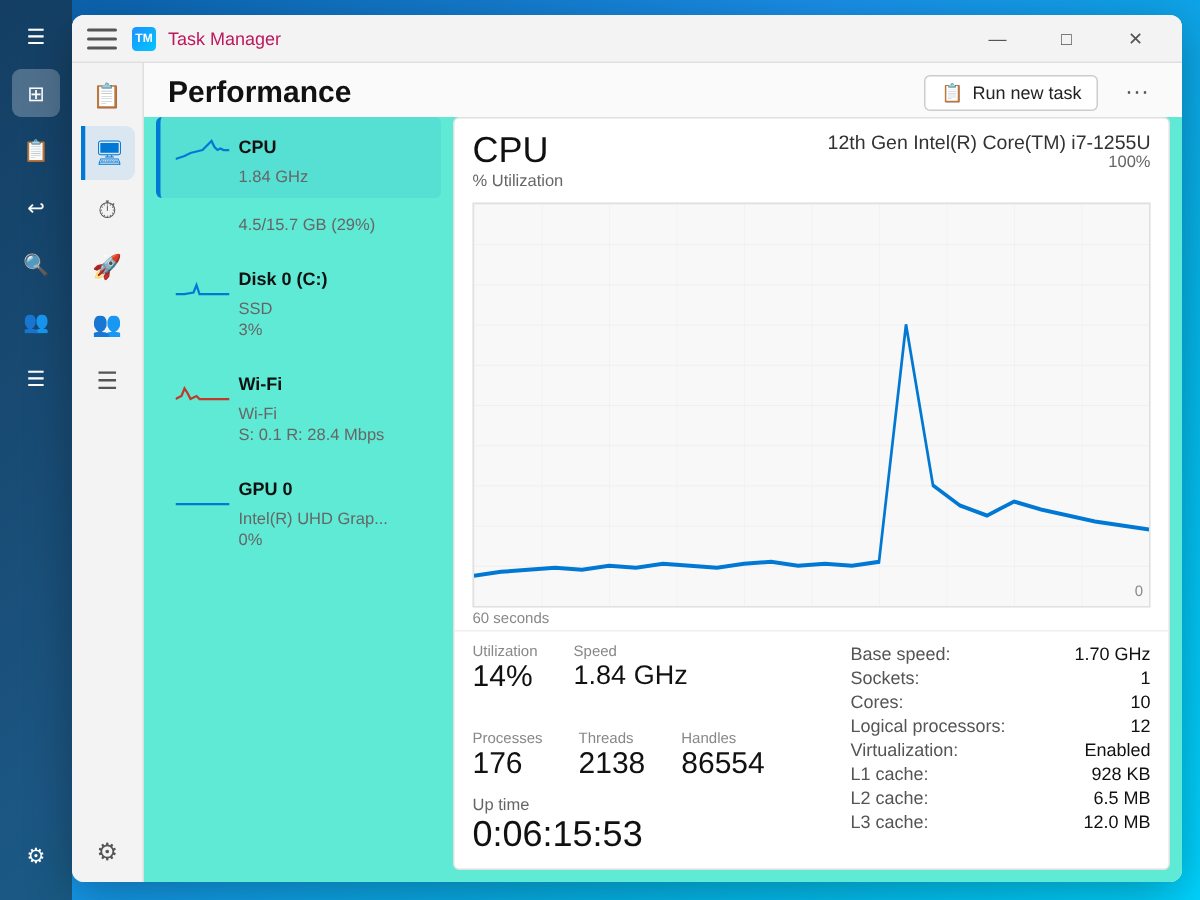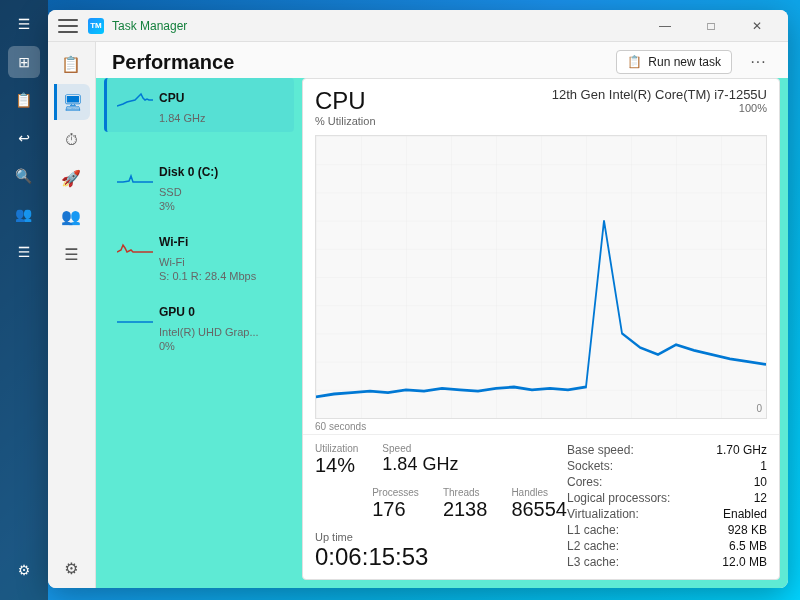--- a/index.html
+++ b/index.html
@@ -108,21 +108,21 @@
       display: flex;
       align-items: center;
       justify-content: center;
       font-size: 8px;
       color: white;
       font-weight: bold;
     }
 
     .title-text {
       font-size: 12px;
-      color: #15803d;
+      color: #be185d;
       font-weight: 400;
     }
 
     .window-controls {
       display: flex;
       gap: 0;
     }
 
     .win-btn {
       width: 46px;
@@ -504,20 +504,21 @@
             <div class="resource-item-header">
               <svg class="mini-chart" viewBox="0 0 36 24">
                 <polyline points="0,20 6,18 10,16 14,15 18,14 22,10 24,8 26,12 28,14 30,13 32,14 36,14" fill="none" stroke="#0078d4" stroke-width="1.5"></polyline>
               </svg>
               <span class="resource-name">CPU</span>
             </div>
             <div class="resource-detail">1.84 GHz</div>
           </div>
 
           <div class="resource-item">
+            <div class="resource-detail">4.5/15.7 GB (29%)</div>
           </div>
 
           <div class="resource-item">
             <div class="resource-item-header">
               <svg class="mini-chart" viewBox="0 0 36 24">
                 <polyline points="0,22 6,22 12,21 14,16 16,22 20,22 24,22 30,22 36,22" fill="none" stroke="#0078d4" stroke-width="1.5"></polyline>
               </svg>
               <span class="resource-name">Disk 0 (C:)</span>
             </div>
             <div class="resource-detail">SSD</div>
@@ -590,21 +591,21 @@
                   </span>
                 </div>
                 <div class="stat-inline-item">
                   <span class="stat-inline-label">Speed</span>
                   <span class="stat-inline-value" style="font-size:18px;">
                     <span>1.84</span> <span>GHz</span>
                   </span>
                 </div>
               </div>
 
-              <div class="stat-row-inline" style="margin-top:6px;justify-content:flex-end;">
+              <div class="stat-row-inline" style="margin-top:20px;">
                 <div class="stat-inline-item">
                   <span class="stat-inline-label">Processes</span>
                   <span class="stat-inline-value">176</span>
                 </div>
                 <div class="stat-inline-item">
                   <span class="stat-inline-label">Threads</span>
                   <span class="stat-inline-value">2138</span>
                 </div>
                 <div class="stat-inline-item">
                   <span class="stat-inline-label">Handles</span>

